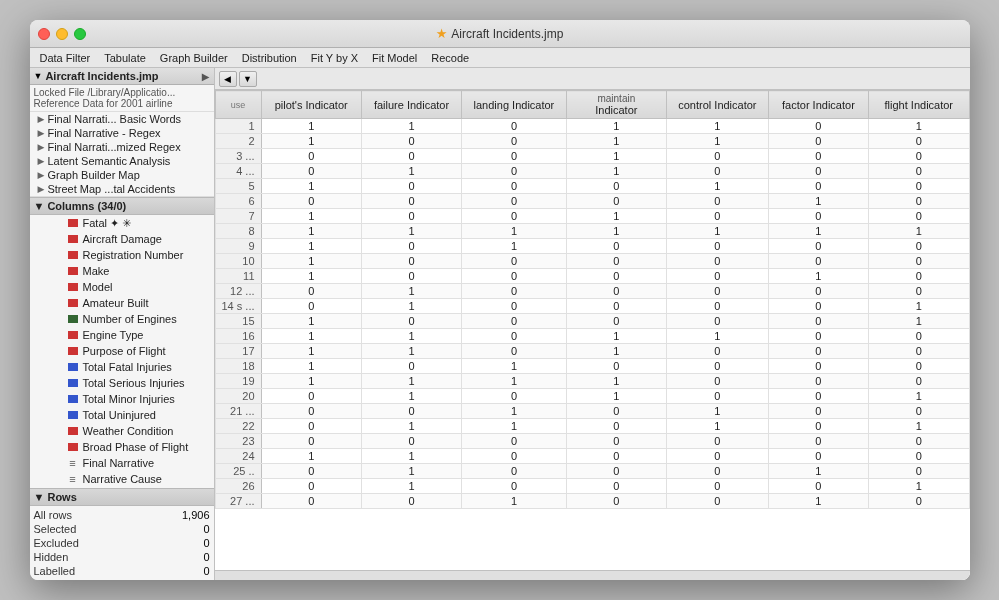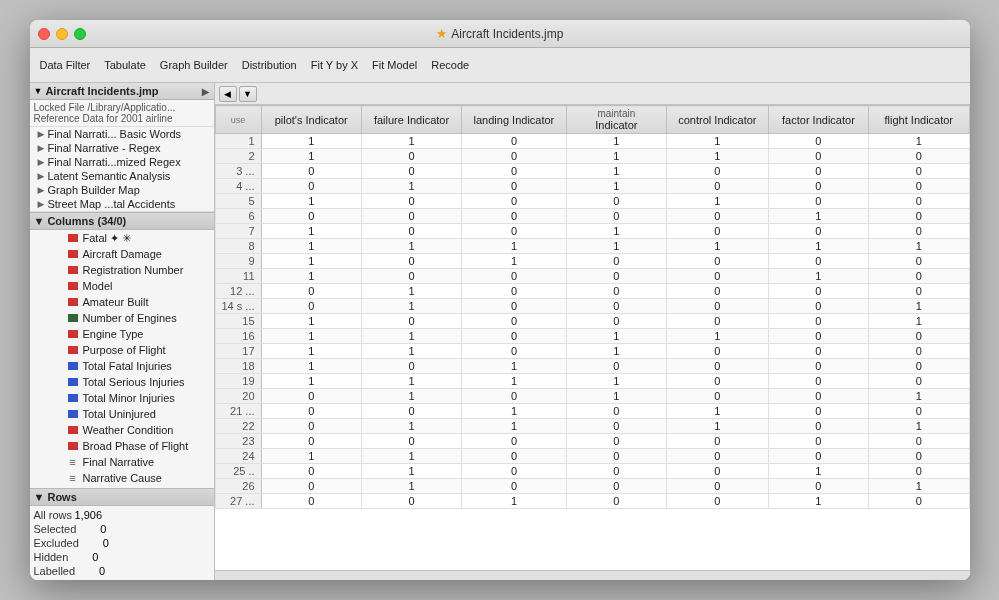--- a/index.html
+++ b/index.html
@@ -49,21 +49,21 @@
       left: 50%;
       transform: translateX(-50%);
       font-size: 12px;
       color: #333;
       display: flex;
       align-items: center;
       gap: 4px;
     }
     .title-icon { color: #f0a020; font-size: 13px; }
     .menubar {
-      height: 35px;
+      height: 20px;
       background: #e8e8e8;
       border-bottom: 1px solid #c0c0c0;
       display: flex;
       align-items: center;
       padding: 0 4px;
       gap: 2px;
     }
     .menu-item {
       padding: 1px 6px;
       font-size: 11px;
@@ -156,21 +156,21 @@
       border-top: 1px solid #b8b8b8;
       border-bottom: 1px solid #b8b8b8;
       padding: 2px 4px;
       font-size: 11px;
       font-weight: bold;
       color: #222;
     }
     .rows-data { padding: 2px 4px; }
     .rows-row {
       display: flex;
-      justify-content: flex-start;
+      justify-content: space-between;
       padding: 1px 0;
       font-size: 11px;
     }
     .rows-label { color: #333; }
     .rows-value { color: #000; text-align: right; min-width: 30px; }
     
     .main-content {
       flex: 1;
       display: flex;
       flex-direction: column;
@@ -340,20 +340,26 @@
           <span class="col-icon">
               <span style="display:inline-block;width:10px;height:8px;background:#cc3333;"></span>
             </span>
           <span>Aircraft Damage</span>
         </div>
         <div class="col-item">
           <span class="col-icon">
               <span style="display:inline-block;width:10px;height:8px;background:#cc3333;"></span>
             </span>
           <span>Registration Number</span>
+        </div>
+        <div class="col-item">
+          <span class="col-icon">
+              <span style="display:inline-block;width:10px;height:8px;background:#cc3333;"></span>
+            </span>
+          <span>Make</span>
         </div>
         <div class="col-item">
           <span class="col-icon">
               <span style="display:inline-block;width:10px;height:8px;background:#cc3333;"></span>
             </span>
           <span>Model</span>
         </div>
         <div class="col-item">
           <span class="col-icon">
               <span style="display:inline-block;width:10px;height:8px;background:#cc3333;"></span>
@@ -577,20 +583,30 @@
                 <td class="row-num">9</td>
                 <td>1</td>
                 <td>0</td>
                 <td>1</td>
                 <td>0</td>
                 <td>0</td>
                 <td>0</td>
                 <td>0</td>
               </tr>
               <tr>
+                <td class="row-num">10</td>
+                <td>1</td>
+                <td>0</td>
+                <td>0</td>
+                <td>0</td>
+                <td>0</td>
+                <td>0</td>
+                <td>0</td>
+              </tr>
+              <tr>
                 <td class="row-num">11</td>
                 <td>1</td>
                 <td>0</td>
                 <td>0</td>
                 <td>0</td>
                 <td>0</td>
                 <td>1</td>
                 <td>0</td>
               </tr>
               <tr>

